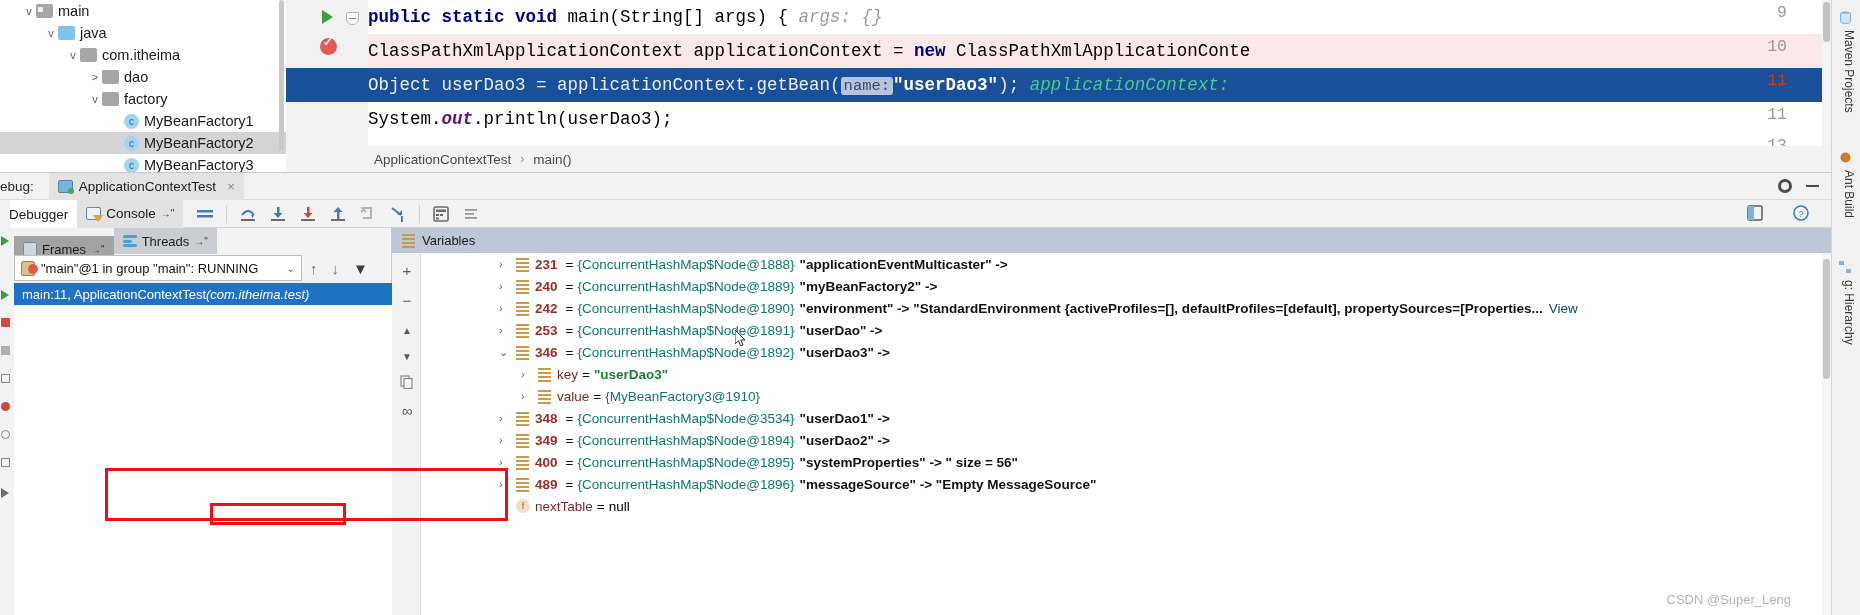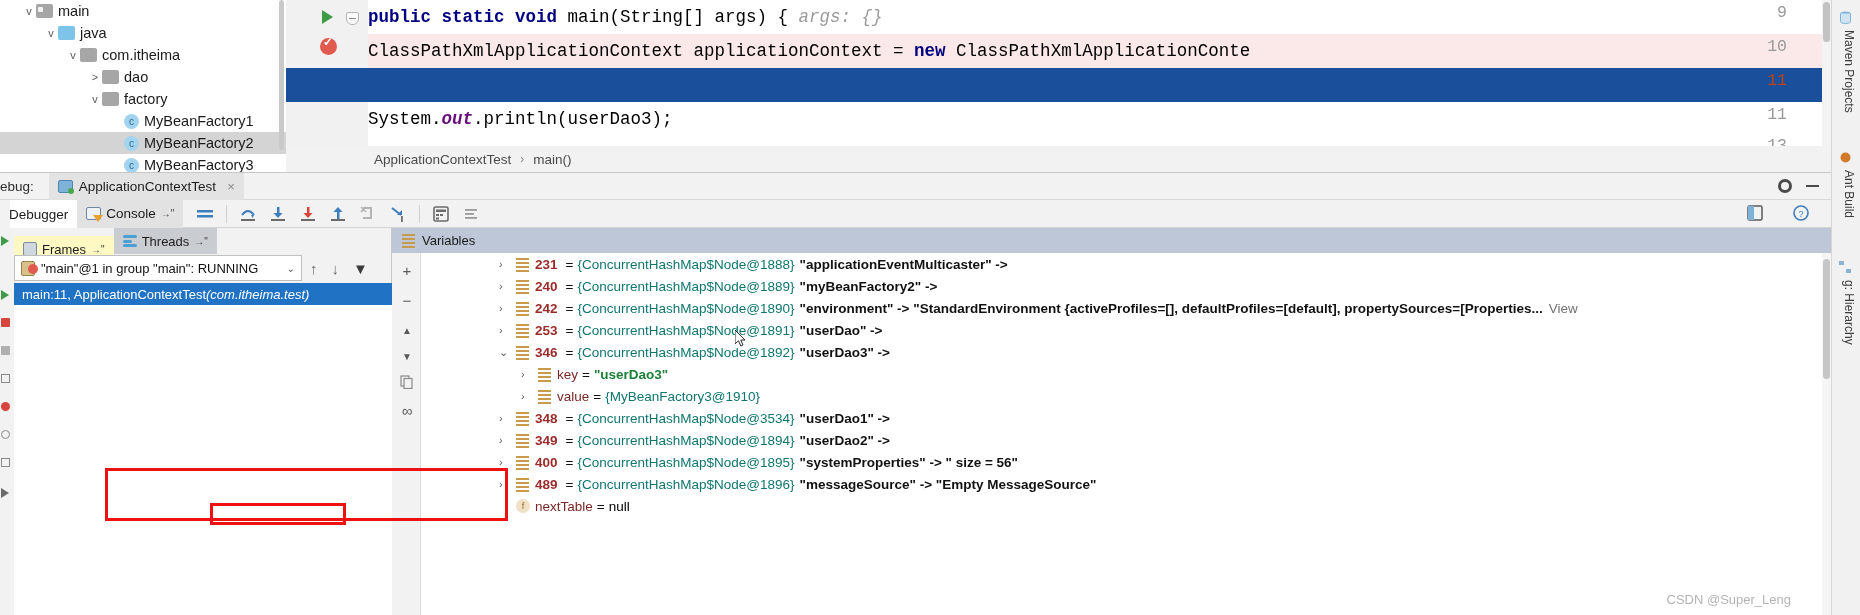--- a/index.html
+++ b/index.html
@@ -97,21 +97,21 @@
   .console-ic:after{content:"";position:absolute;right:-3px;bottom:-3px;width:0;height:0;border-left:5px solid transparent;border-right:5px solid transparent;border-top:7px solid #e9a12c;}
   .tb-ic { width:20px; height:20px; margin:0 5px; position:relative; }
   .tb-sep { width:1px; height:18px; background:#cfcfcf; margin:0 6px;}
   .dtools-right { margin-left:auto; display:flex; align-items:center; gap:16px; padding-right:14px;}
 
   
   .frames-pane { position:absolute; left:0; top:55px; width:392px; height:388px; background:#f2f2f2;
                  border-right:1px solid #c8c8c8;}
   .ft-tabs { position:absolute; left:14px; top:0; height:26px; display:flex; align-items:center;}
   .ft-tab { height:26px; display:flex; align-items:center; gap:5px; padding:0 9px; font-size:13px; color:#1c1c1c;}
-  .ft-tab.on { background:#fef9c3;margin-top:16px; }
+  .ft-tab.on { background:#a3a3a3;margin-top:16px; }
   .ft-tab.off { background:#c9ccd0; }
   .frames-ic { width:14px; height:14px; background:#cfd8e0; border:1px solid #7b8b99; border-radius:2px;}
   .threads-ic { width:14px; height:12px; position:relative;}
   .threads-ic i { position:absolute; left:0; height:3px; width:14px; background:#4a9fd4; border-radius:2px; display:block;}
   .pin { font-size:10px; color:#3b3b3b; }
   .thread-row { position:absolute; left:14px; top:27px; width:288px; height:26px; background:#ffffff;
                 border:1px solid #bfbfbf; display:flex; align-items:center; gap:6px; padding:0 6px;}
   .thread-ic { width:14px; height:15px; background:#d8c08b; border:1px solid #9a8456; border-radius:2px; position:relative;}
   .thread-ic:after{content:"";position:absolute;right:-4px;top:2px;width:10px;height:10px;border-radius:50%;background:#e05a4f;}
   .thread-txt { font-size:13px; color:#111; white-space:nowrap;}
@@ -135,21 +135,21 @@
   .vars-list { position:absolute; left:29px; top:25px; width:1410px; height:363px; background:#ffffff; overflow:hidden;}
   .vrow { height:22px; display:flex; align-items:center; white-space:nowrap; font-size:13.5px; padding-left:78px;}
   .vrow .arr { width:17px; color:#5c5c5c; font-size:11px; flex:none; }
   .vrow.lvl2 { padding-left:100px; }
   .vnum { color:#9c2b2b; font-weight:bold; margin-right:4px;}
   .veq { color:#111; margin:0 4px; }
   .vtype { color:#0f766e; }
   .vstr { color:#111; font-weight:bold; }
   .vgreen { color:#1a7f37; font-weight:bold; }
   .vfield { color:#7a2727; }
-  .vlink { color:#737373; }
+  .vlink { color:#0c4a6e; }
   .vfld-f { width:14px; height:14px; border-radius:50%; background:#efe0c6; color:#9c6a22;
             font-size:9px; text-align:center; line-height:14px; flex:none; margin-right:5px;}
   .redbox { position:absolute; border:3px solid #ee1111; pointer-events:none; }
   .cursor { position:absolute; width:12px; height:18px; }
   .watermark { position:absolute; right:40px; bottom:8px; color:#b4b4b4; font-size:13px;}
   .vscroll { position:absolute; right:0; top:25px; width:9px; height:363px; background:#f5f5f5;}
   .vscroll i { position:absolute; left:1px; top:6px; width:7px; height:120px; background:#c6c6c6; border-radius:4px; display:block;}
 </style>
 </head>
 <body>
@@ -217,20 +217,23 @@
 
       <span class="green-run"></span>
       <span class="fold"></span>
       <span class="bp"></span>
 
       <div class="code-line" style="top:0px">
         <span class="kw">public static void</span><span> main(String[] args) {  </span><span class="hint">args: {}</span>
       </div>
       <div class="code-line" style="top:34px">
         <span>ClassPathXmlApplicationContext applicationContext = </span><span class="kw">new</span><span> ClassPathXmlApplicationConte</span>
+      </div>
+      <div class="code-line exec-text" style="top:68px">
+        <span>Object userDao3 = applicationContext.getBean(</span><span class="param-hint">name:</span><span class="str">"userDao3"</span><span>);   </span><span style="color:#49c98a;font-style:italic">applicationContext:</span>
       </div>
       <div class="code-line" style="top:102px">
         <span>System.</span><span class="fld">out</span><span>.println(userDao3);</span>
       </div>
 
       <div class="editor-scroll">
           <i></i>
         </div>
     </div>
 

